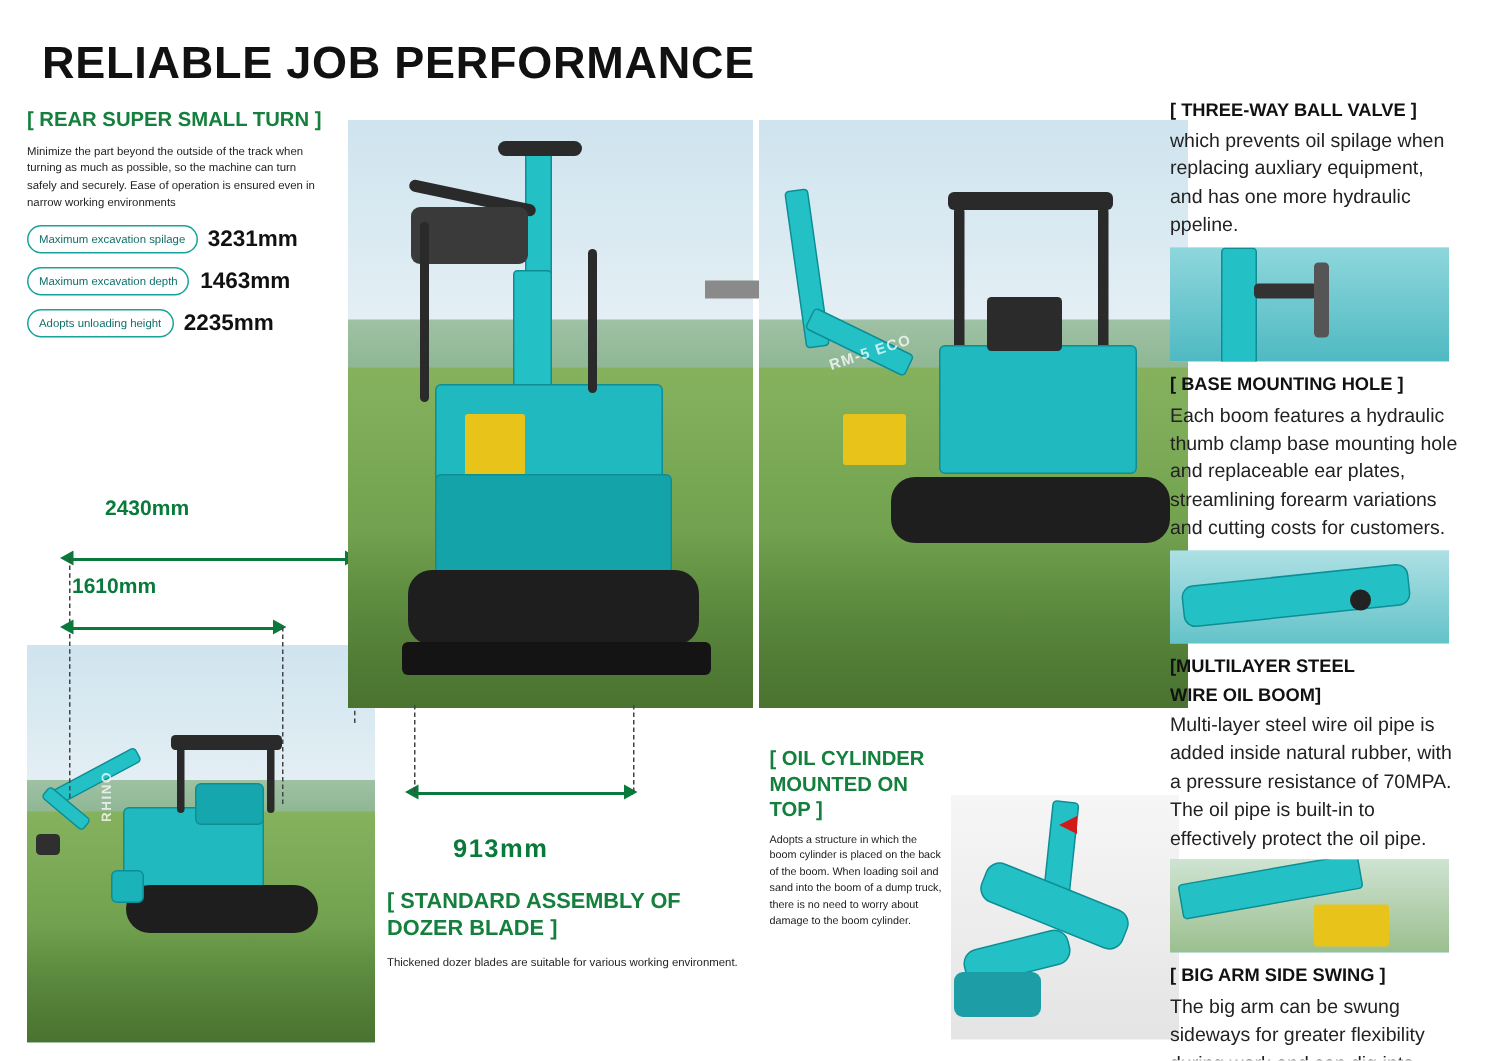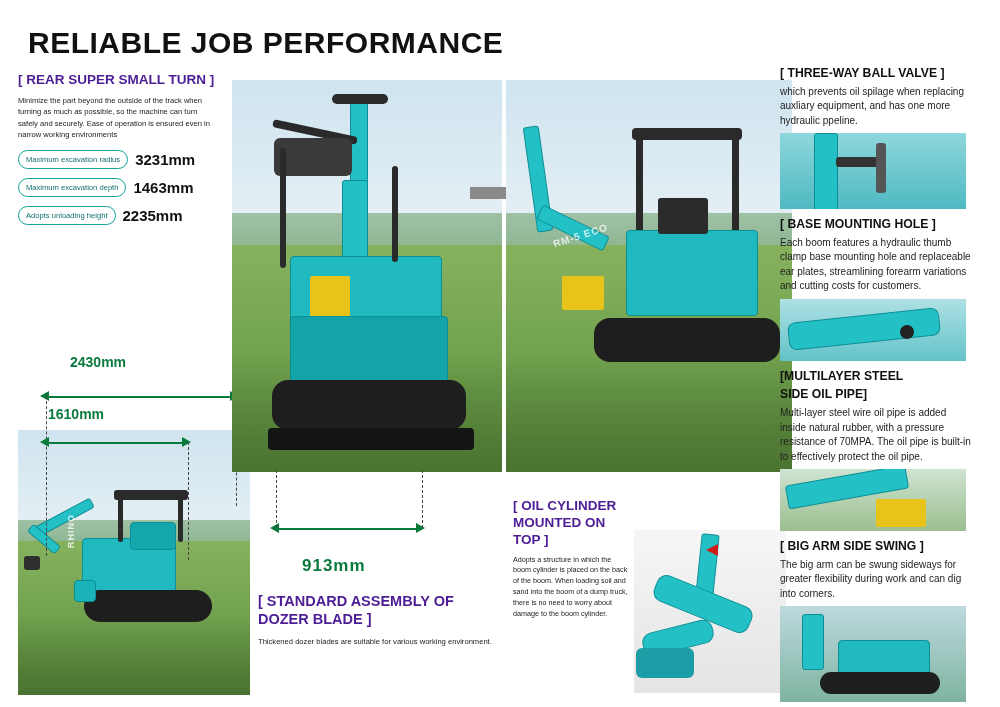--- a/index.html
+++ b/index.html
@@ -28,21 +28,21 @@
     font-weight: bold;
     letter-spacing: 0.5px;
     color: #111;
     font-family: "Liberation Sans", sans-serif;
   }
 
   
   .sec-title {
     font-size: 13.5px;
     font-weight: bold;
-    color: #4c1d95;
+    color: #15803d;
     line-height: 1.25;
   }
   .sec-title.big {
     font-size: 14.5px;
   }
   .body-text {
     font-size: 7.6px;
     line-height: 1.5;
     color: #222;
   }
@@ -79,21 +79,21 @@
     font-size: 15px;
     font-weight: bold;
     color: #111;
     white-space: nowrap;
   }
 
   
   #measure-area {
     position: absolute;
     left: 18px;
-    top: 344px;
+    top: 320px;
     width: 236px;
     height: 262px;
   }
   .dim-text {
     position: absolute;
     font-size: 14px;
     font-weight: bold;
     color: #0a7a3c;
   }
   .arrow-line {
@@ -170,21 +170,21 @@
 
   
   #photo-front { left: 232px; top: 80px; width: 270px; height: 392px; }
   #photo-left-small { left: 18px; top: 430px; width: 232px; height: 265px; }
   #photo-side { left: 506px; top: 80px; width: 286px; height: 392px; }
 
   
   #right-col { position: absolute; left: 780px; top: 66px; width: 192px; }
   .rc-block { margin-bottom: 8px; }
   .rc-title { font-size: 12.2px; font-weight: bold; color:#111; margin-bottom: 4px; line-height: 1.2;}
-  .rc-desc { font-size: 10px; line-height: 1.45; color: #222; margin-bottom: 5px; }
+  .rc-desc { font-size: 13px; line-height: 1.45; color: #222; margin-bottom: 5px; }
   .rc-photo { position: relative; width: 186px; height: 70px; overflow: hidden; background:#8fd3d8; }
 
   
   #dozer-block { position: absolute; left: 258px; top: 592px; width: 236px; }
   #oil-cyl-block { position: absolute; left: 513px; top: 498px; width: 116px; }
   #boom-block { position: absolute; left: 513px; top: 614px; width: 116px; }
   #photo-bucket { position: absolute; left: 634px; top: 530px; width: 152px; height: 163px; background:#f2f2f2; overflow:hidden;}
 
   
   #flow-arrow {
@@ -214,21 +214,21 @@
 
 <div id="page">
 
   <div class="page-title">RELIABLE JOB PERFORMANCE</div>
 
   <div id="left-col">
     <div class="sec-title" id="rear-turn-title">[ REAR SUPER SMALL TURN ]</div>
     <div class="body-text" id="rear-turn-desc">Minimize the part beyond the outside of the track when turning as much as possible, so the machine can turn safely and securely. Ease of operation is ensured even in narrow working environments</div>
 
     <div class="spec-row">
-      <div class="spec-label">Maximum excavation radius</div>
+      <div class="spec-label">Maximum excavation spilage</div>
       <div class="spec-value">3231mm</div>
     </div>
     <div class="spec-row">
       <div class="spec-label">Maximum excavation depth</div>
       <div class="spec-value">1463mm</div>
     </div>
     <div class="spec-row">
       <div class="spec-label">Adopts unloading height</div>
       <div class="spec-value">2235mm</div>
     </div>
@@ -362,21 +362,21 @@
       <div class="rc-desc">Each boom features a hydraulic thumb clamp base mounting hole and replaceable ear plates, streamlining forearm variations and cutting costs for customers.</div>
       <div class="rc-photo" style="height:62px;">
         <div style="position:absolute;inset:0;background:linear-gradient(#aee0e4,#63c3c9);"></div>
         <div class="mach-arm" style="left:8px; top:16px; width:150px; height:26px; transform:rotate(-6deg); border-radius:8px;"></div>
         <div class="mach-dark" style="left:120px; top:26px; width:14px; height:14px; border-radius:50%; background:#222;"></div>
       </div>
     </div>
 
     <div class="rc-block">
       <div class="rc-title">[MULTILAYER STEEL</div>
-      <div class="rc-title">SIDE OIL PIPE]</div>
+      <div class="rc-title">WIRE OIL BOOM]</div>
       <div class="rc-desc">Multi-layer steel wire oil pipe is added inside natural rubber, with a pressure resistance of 70MPA. The oil pipe is built-in to effectively protect the oil pipe.</div>
       <div class="rc-photo" style="height:62px;">
         <div style="position:absolute;inset:0;background:linear-gradient(#cfe3d2,#9bbf8f);"></div>
         <div class="mach-arm" style="left:6px; top:6px; width:120px; height:22px; transform:rotate(-10deg);"></div>
         <div class="mach-yellow" style="left:96px; top:30px; width:50px; height:28px;"></div>
       </div>
     </div>
 
     <div class="rc-block">
       <div class="rc-title">[ BIG ARM SIDE SWING ]</div>

